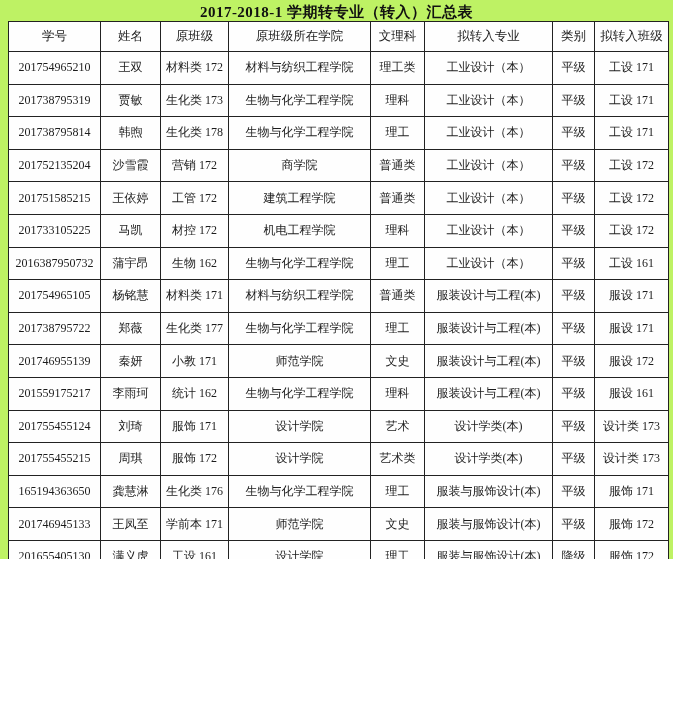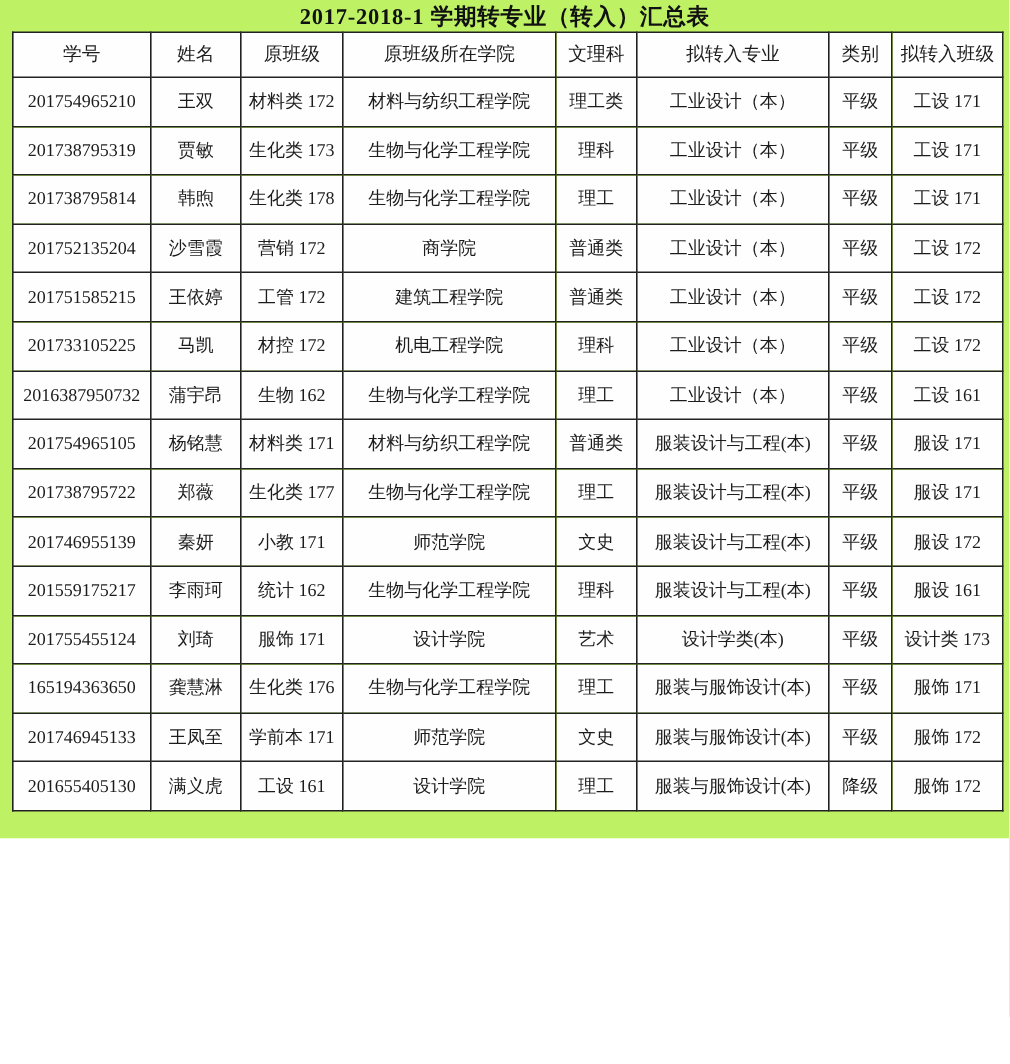--- a/index.html
+++ b/index.html
@@ -195,20 +195,30 @@
           <td>201755455124</td>
           <td>刘琦</td>
           <td>服饰 171</td>
           <td>设计学院</td>
           <td>艺术</td>
           <td>设计学类(本)</td>
           <td>平级</td>
           <td>设计类 173</td>
         </tr>
         <tr>
+          <td>201755455215</td>
+          <td>周琪</td>
+          <td>服饰 172</td>
+          <td>设计学院</td>
+          <td>艺术类</td>
+          <td>设计学类(本)</td>
+          <td>平级</td>
+          <td>设计类 173</td>
+        </tr>
+        <tr>
           <td>165194363650</td>
           <td>龚慧淋</td>
           <td>生化类 176</td>
           <td>生物与化学工程学院</td>
           <td>理工</td>
           <td>服装与服饰设计(本)</td>
           <td>平级</td>
           <td>服饰 171</td>
         </tr>
         <tr>

